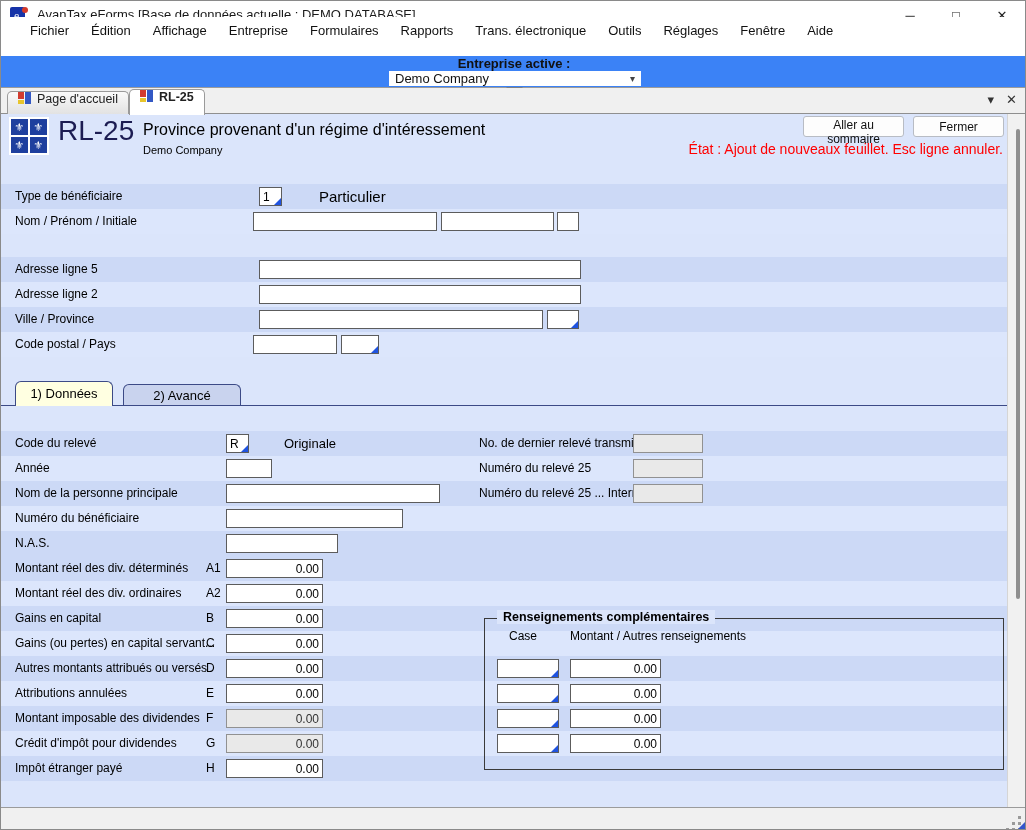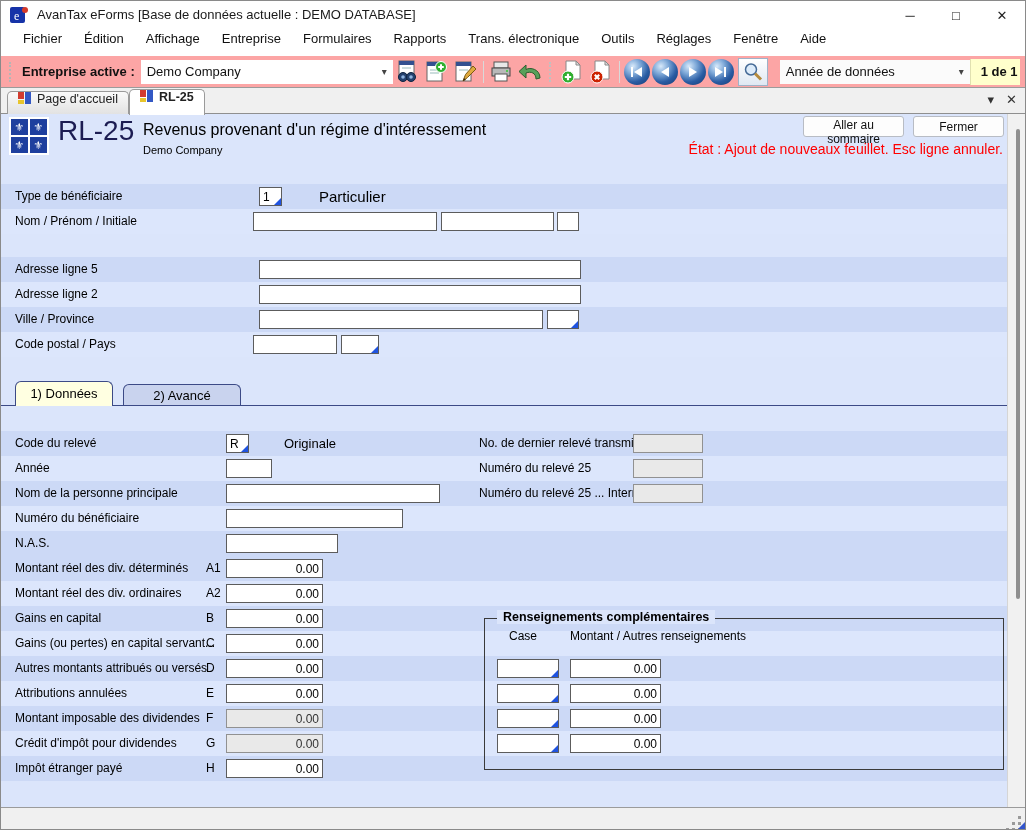--- a/index.html
+++ b/index.html
@@ -6,25 +6,25 @@
   #win{position:relative;width:1026px;height:830px;background:#ffffff;border:1px solid #8a8a8a;box-sizing:border-box;overflow:hidden;}
 
   
   .titlebar{position:absolute;left:0;top:0;width:100%;height:28px;background:#ffffff;}
   .appicon{position:absolute;left:9px;top:5px;width:18px;height:18px;}
   .apptitle{position:absolute;left:36px;top:6px;font-size:13px;color:#1a1a1a;white-space:nowrap;}
   .winctl{position:absolute;right:0;top:0;height:28px;display:flex;}
   .winctl span{width:46px;height:28px;display:flex;align-items:center;justify-content:center;font-size:13px;color:#222;}
 
   
-  .menubar{position:absolute;left:0;top:24px;width:100%;height:27px;background:#ffffff;display:flex;align-items:center;padding-left:11px;box-sizing:border-box;}
+  .menubar{position:absolute;left:0;top:16px;width:100%;height:27px;background:#ffffff;display:flex;align-items:center;padding-left:18px;box-sizing:border-box;}
   .menubar span{font-size:13px;color:#111;padding:4px 11px;white-space:nowrap;}
 
   
-  .toolbar{position:absolute;left:0;top:55px;width:100%;height:32px;background:#fca5a5;border-bottom:1px solid #9b9b9b;display:flex;align-items:center;box-sizing:border-box;padding-left:4px;}
+  .toolbar{position:absolute;left:0;top:55px;width:100%;height:32px;background:#3b82f6;border-bottom:1px solid #9b9b9b;display:flex;align-items:center;box-sizing:border-box;padding-left:4px;flex-direction:column;}
   .grip{width:3px;height:20px;border-left:2px dotted #b5b5b5;margin:0 4px;}
   .tb-label{font-size:13px;font-weight:bold;color:#111;margin:0 6px 0 4px;white-space:nowrap;}
   .tb-combo{display:flex;align-items:center;justify-content:space-between;width:240px;height:24px;font-size:13px;color:#111;padding:0 6px;background:#fff;}
   .tb-combo .arr{font-size:10px;color:#444;}
   .tbtn{width:29px;height:28px;display:flex;align-items:center;justify-content:center;}
   .sep{width:1px;height:22px;background:#d9d9d9;margin:0 3px;}
   .dotsep{width:3px;height:20px;border-left:2px dotted #c0c0c0;margin:0 4px;}
   .sphere{width:26px;height:26px;border-radius:50%;background:radial-gradient(circle at 34% 28%,#d8e9fa 0%,#7fa9d8 30%,#2a5ca3 62%,#12396f 100%);display:flex;align-items:center;justify-content:center;gap:1px;margin:0 1px;}
   .tl{width:0;height:0;border-top:5px solid transparent;border-bottom:5px solid transparent;border-right:8px solid #fff;}
   .tr{width:0;height:0;border-top:5px solid transparent;border-bottom:5px solid transparent;border-left:8px solid #fff;}
@@ -246,21 +246,21 @@
 
   <div class="form-area">
 
     <div class="flag">
       <i>⚜</i>
         <i>⚜</i>
         <i>⚜</i>
         <i>⚜</i>
     </div>
     <div class="form-code">RL-25</div>
-    <div class="form-title">Revenus provenant d'un régime d'intéressement</div>
+    <div class="form-title">Province provenant d'un régime d'intéressement</div>
     <div class="form-company">Demo Company</div>
     <button class="hbtn" style="left:802px;width:101px;">Aller au sommaire</button>
     <button class="hbtn" style="left:912px;width:91px;">Fermer</button>
     <div class="status-red">État : Ajout de nouveaux feuillet. Esc ligne annuler.</div>
 
     <div class="band dark" style="top:70px;">
       <span class="fl">Type de bénéficiaire</span>
       <span class="cwrap" style="left:258px;width:23px;">
         <input class="ci" value="1" style="">
           <i class="corner"></i>

